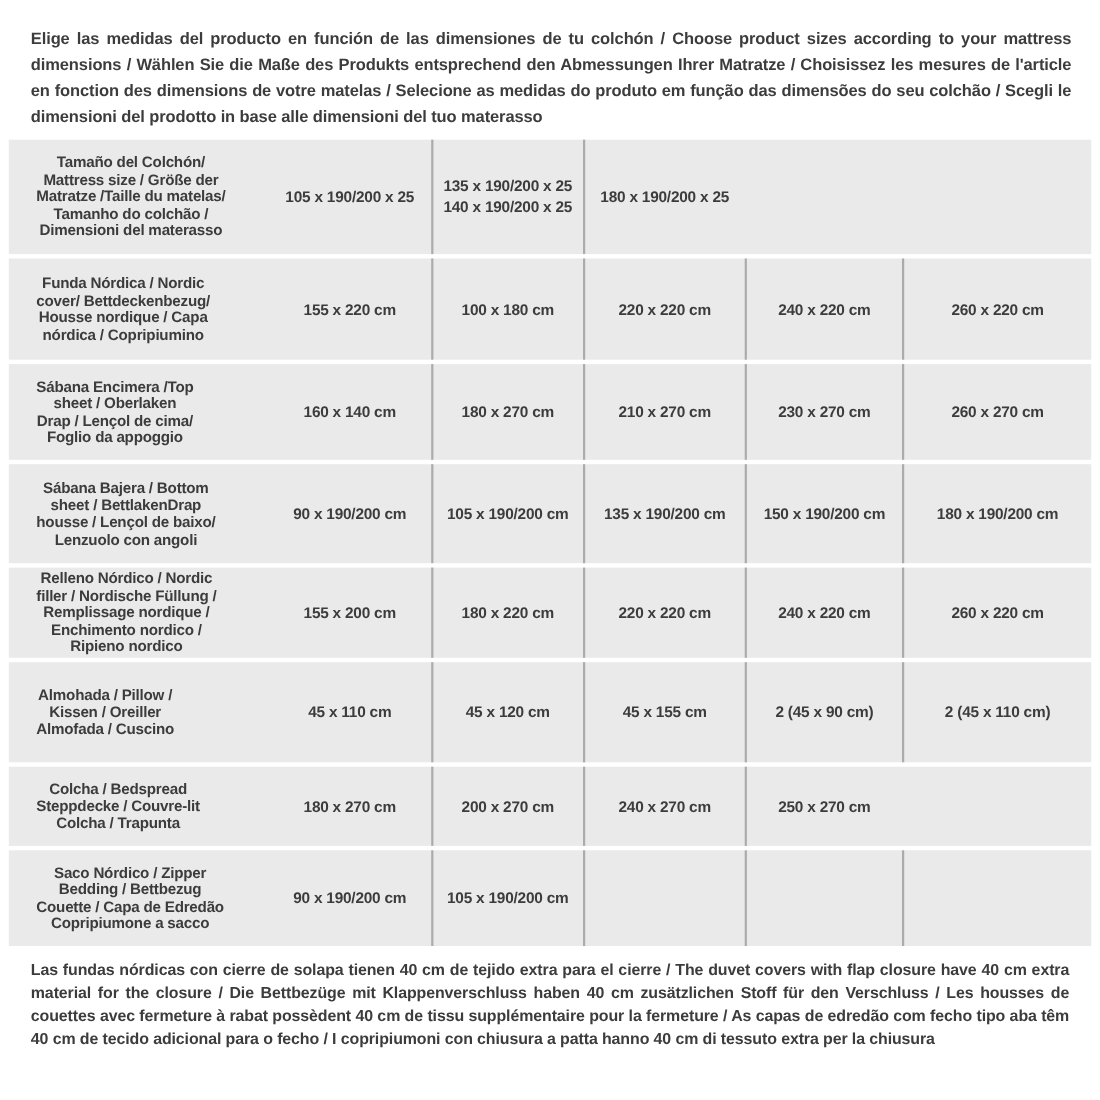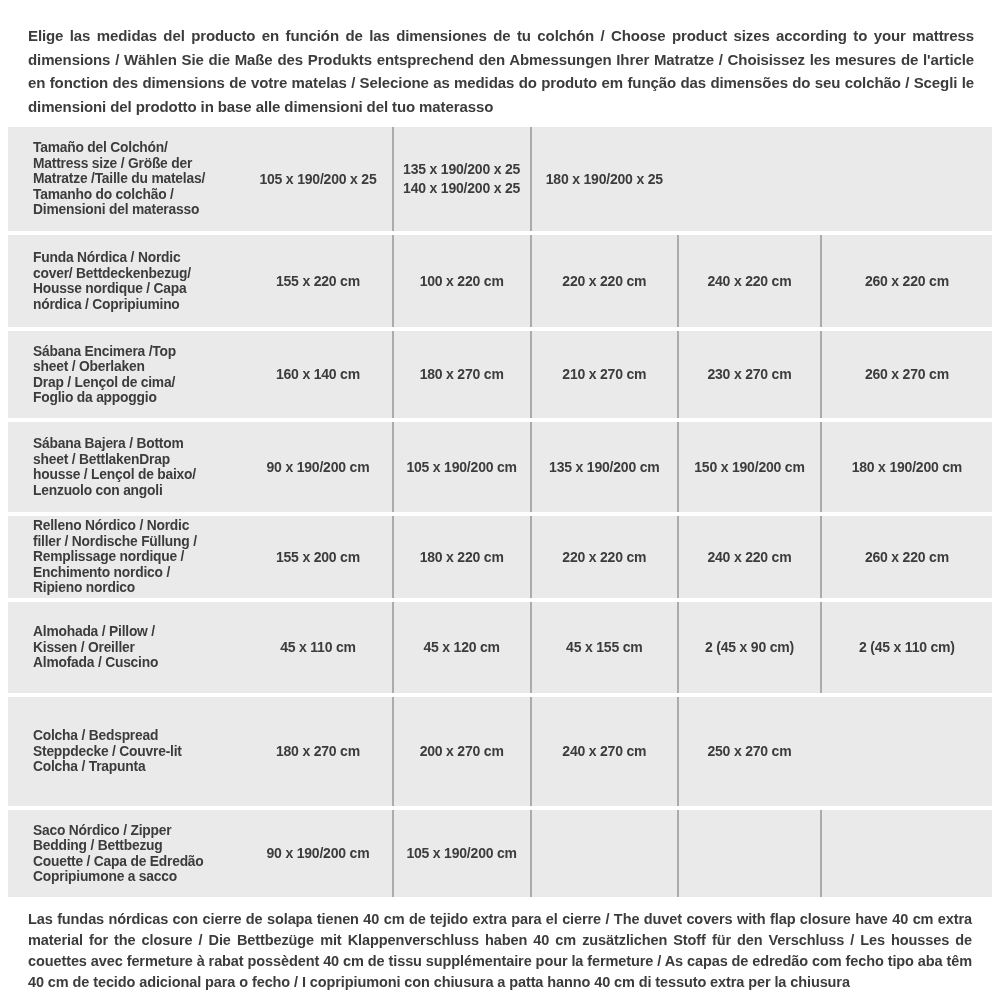--- a/index.html
+++ b/index.html
@@ -34,20 +34,21 @@
     font-size:14px;
   }
   .cell.label{
     justify-content:flex-start;
     padding-left:25px;
     padding-right:4px;
     line-height:15.5px;
     font-size:13.8px;
     white-space:pre-line;
     letter-spacing:-0.2px;
+    text-align:center;
   }
   .cell.val{
     justify-content:center;
     text-align:center;
     white-space:pre-line;
     line-height:19px;
     letter-spacing:-0.2px;
   }
   .val + .val{
     border-left:2px solid #ababab;
@@ -79,21 +80,21 @@
 140 x 190/200 x 25</div>
     <div class="cell val">180 x 190/200 x 25</div>
   </div>
 
   <div class="row" style="height:92px">
     <div class="cell label">Funda Nórdica /  Nordic
 cover/ Bettdeckenbezug/
 Housse nordique  / Capa
 nórdica / Copripiumino</div>
     <div class="cell val">155 x 220 cm</div>
-    <div class="cell val">100 x 220 cm</div>
+    <div class="cell val">100 x 180 cm</div>
     <div class="cell val">220 x 220 cm</div>
     <div class="cell val">240 x 220 cm</div>
     <div class="cell val">260 x 220 cm</div>
   </div>
 
   <div class="row" style="height:87px">
     <div class="cell label">Sábana Encimera /Top
 sheet / Oberlaken
 Drap / Lençol de cima/
 Foglio da appoggio</div>
@@ -133,21 +134,21 @@
     <div class="cell label">Almohada  / Pillow /
 Kissen / Oreiller
 Almofada / Cuscino</div>
     <div class="cell val">45 x 110 cm</div>
     <div class="cell val">45 x 120 cm</div>
     <div class="cell val">45 x 155 cm</div>
     <div class="cell val">2 (45 x 90 cm)</div>
     <div class="cell val">2 (45 x 110 cm)</div>
   </div>
 
-  <div class="row" style="height:109px">
+  <div class="row" style="height:72px">
     <div class="cell label">Colcha / Bedspread
 Steppdecke / Couvre-lit
 Colcha / Trapunta</div>
     <div class="cell val">180 x 270 cm</div>
     <div class="cell val">200 x 270 cm</div>
     <div class="cell val">240 x 270 cm</div>
     <div class="cell val">250 x 270 cm</div>
   </div>
 
   <div class="row" style="height:87px">

